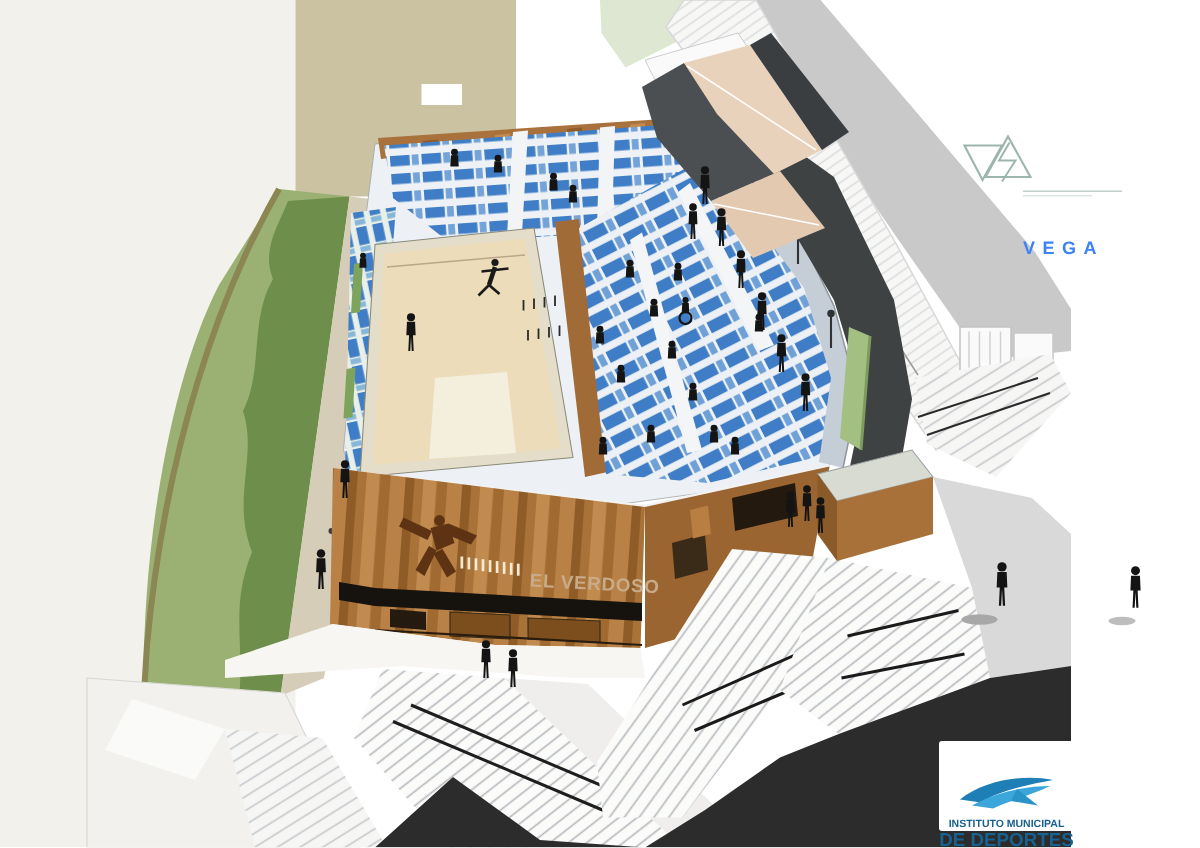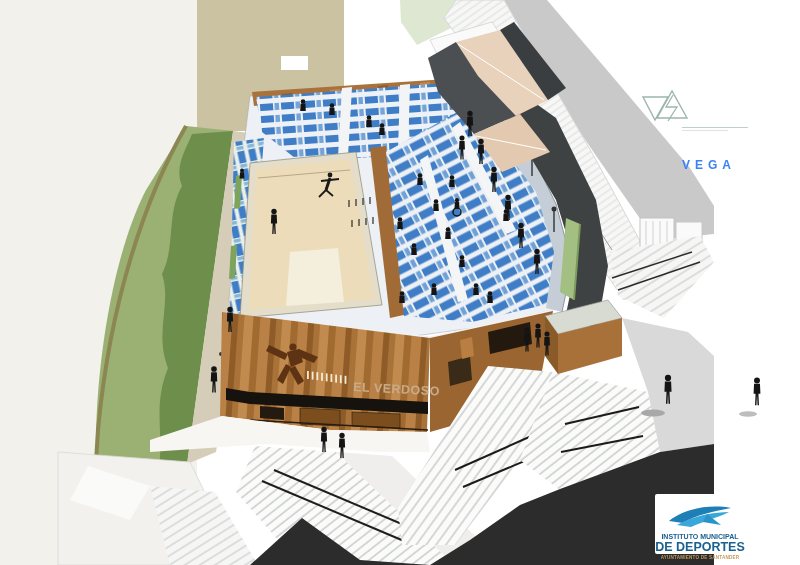--- a/index.html
+++ b/index.html
@@ -9,22 +9,22 @@
   
   .vega{position:absolute;left:640px;top:86px;width:130px;height:58px;color:#9cb5ad;}
   .vega-text{position:absolute;left:42px;top:24px;font-size:12px;font-weight:bold;
              letter-spacing:5px;color:#3b82f6;margin-top:48px;}
   .vega-rule{position:absolute;left:42px;top:41px;width:66px;height:1px;background:#9cb5ad;opacity:.65;}
   .vega-rule2{position:absolute;left:42px;top:44px;width:46px;height:1px;background:#9cb5ad;opacity:.35;}
   
   .badge24{position:absolute;left:13px;top:513px;width:50px;height:50px;}
   .badge24 text{font-family:"Liberation Sans",sans-serif;font-weight:bold;font-size:25px;}
   
-  .imd{position:absolute;left:655px;top:494px;width:90px;height:60px;background:#ffffff;
-       border-radius:2px;text-align:center;box-sizing:border-box;padding-top:9px;}
+  .imd{position:absolute;left:626px;top:494px;width:90px;height:60px;background:#ffffff;
+       border-radius:2px;text-align:center;box-sizing:border-box;padding-top:21px;}
   .imd-l1{font-size:7px;font-weight:bold;color:#19618f;letter-spacing:0;line-height:8px;}
   .imd-l2{font-size:12.5px;font-weight:bold;color:#19618f;line-height:13px;}
   .imd-l3{font-size:4.6px;font-weight:bold;color:#c49a5d;letter-spacing:.2px;line-height:7px;}
 </style>
 </head>
 <body>
 
 <div class="canvas">
 
 <svg class="scene" width="800" height="565" viewBox="0 0 800 565">

